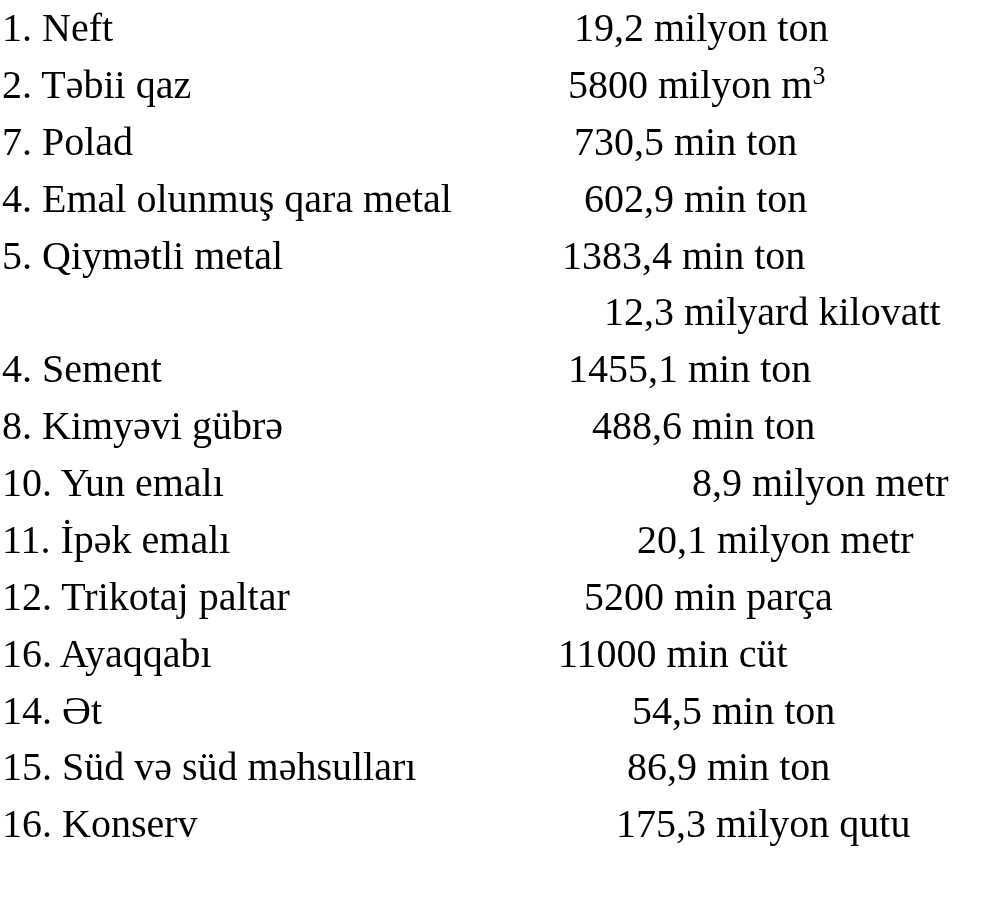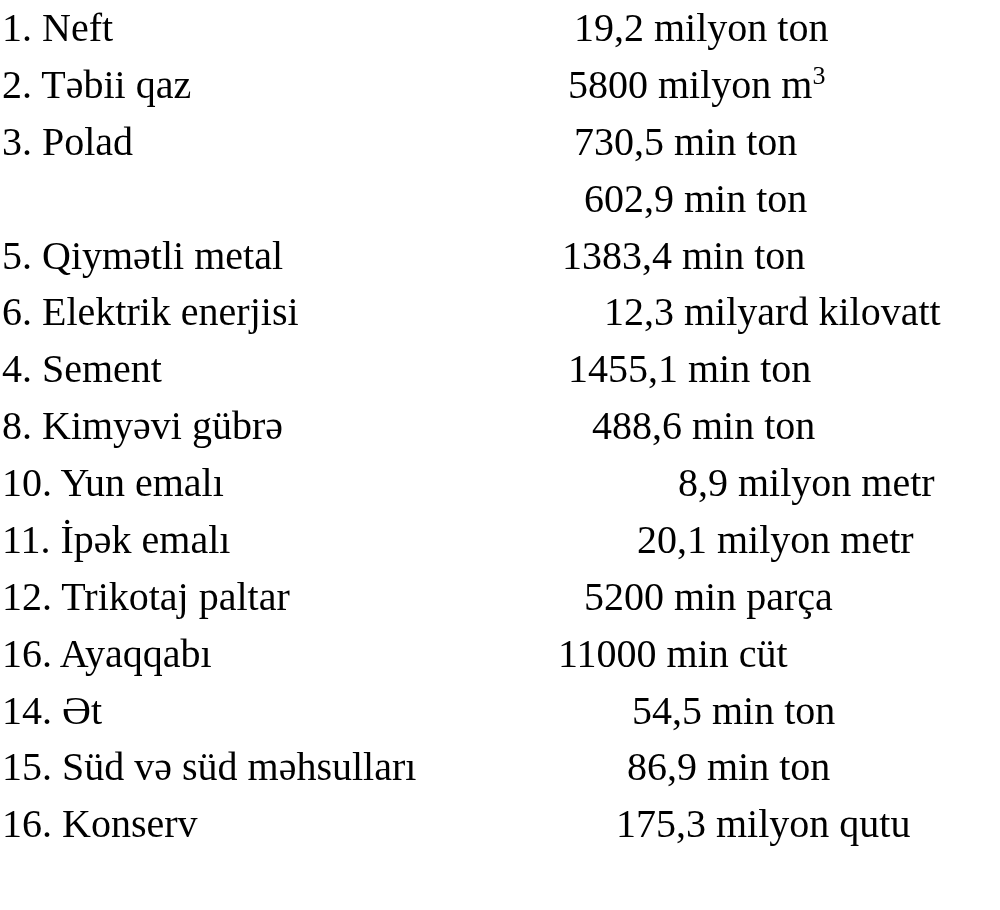--- a/index.html
+++ b/index.html
@@ -48,52 +48,52 @@
     <span class="label">1. Neft</span>
     <span class="value" style="left:574px"><span>19,2 milyon ton</span><sup class="sup"></sup></span>
   </div>
 
   <div class="row">
     <span class="label">2. Təbii qaz</span>
     <span class="value" style="left:568px"><span>5800 milyon m</span><sup class="sup">3</sup></span>
   </div>
 
   <div class="row">
-    <span class="label">3. Polad</span>
+    <span class="label">7. Polad</span>
     <span class="value" style="left:574px"><span>730,5 min ton</span><sup class="sup"></sup></span>
   </div>
 
   <div class="row">
+    <span class="label">4. Emal olunmuş qara metal</span>
     <span class="value" style="left:584px"><span>602,9 min ton</span><sup class="sup"></sup></span>
   </div>
 
   <div class="row">
     <span class="label">5. Qiymətli metal</span>
     <span class="value" style="left:562px"><span>1383,4 min ton</span><sup class="sup"></sup></span>
   </div>
 
   <div class="row">
-    <span class="label">6. Elektrik enerjisi</span>
     <span class="value" style="left:604px"><span>12,3 milyard kilovatt</span><sup class="sup"></sup></span>
   </div>
 
   <div class="row">
     <span class="label">4. Sement</span>
     <span class="value" style="left:568px"><span>1455,1 min ton</span><sup class="sup"></sup></span>
   </div>
 
   <div class="row">
     <span class="label">8. Kimyəvi gübrə</span>
     <span class="value" style="left:592px"><span>488,6 min ton</span><sup class="sup"></sup></span>
   </div>
 
 
   <div class="row">
     <span class="label">10. Yun emalı</span>
-    <span class="value" style="left:678px"><span>8,9 milyon metr</span><sup class="sup"></sup></span>
+    <span class="value" style="left:692px"><span>8,9 milyon metr</span><sup class="sup"></sup></span>
   </div>
 
   <div class="row">
     <span class="label">11. İpək emalı</span>
     <span class="value" style="left:637px"><span>20,1 milyon metr</span><sup class="sup"></sup></span>
   </div>
 
   <div class="row">
     <span class="label">12. Trikotaj paltar</span>
     <span class="value" style="left:584px"><span>5200 min parça</span><sup class="sup"></sup></span>

